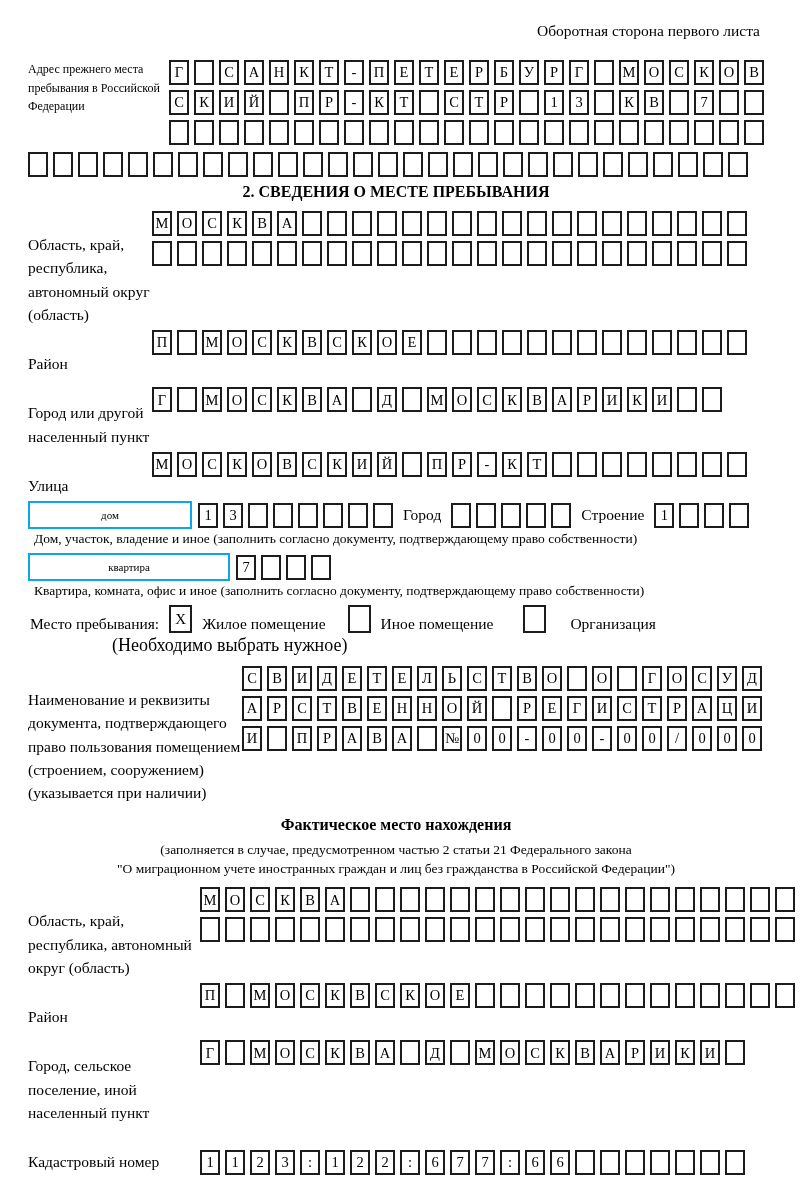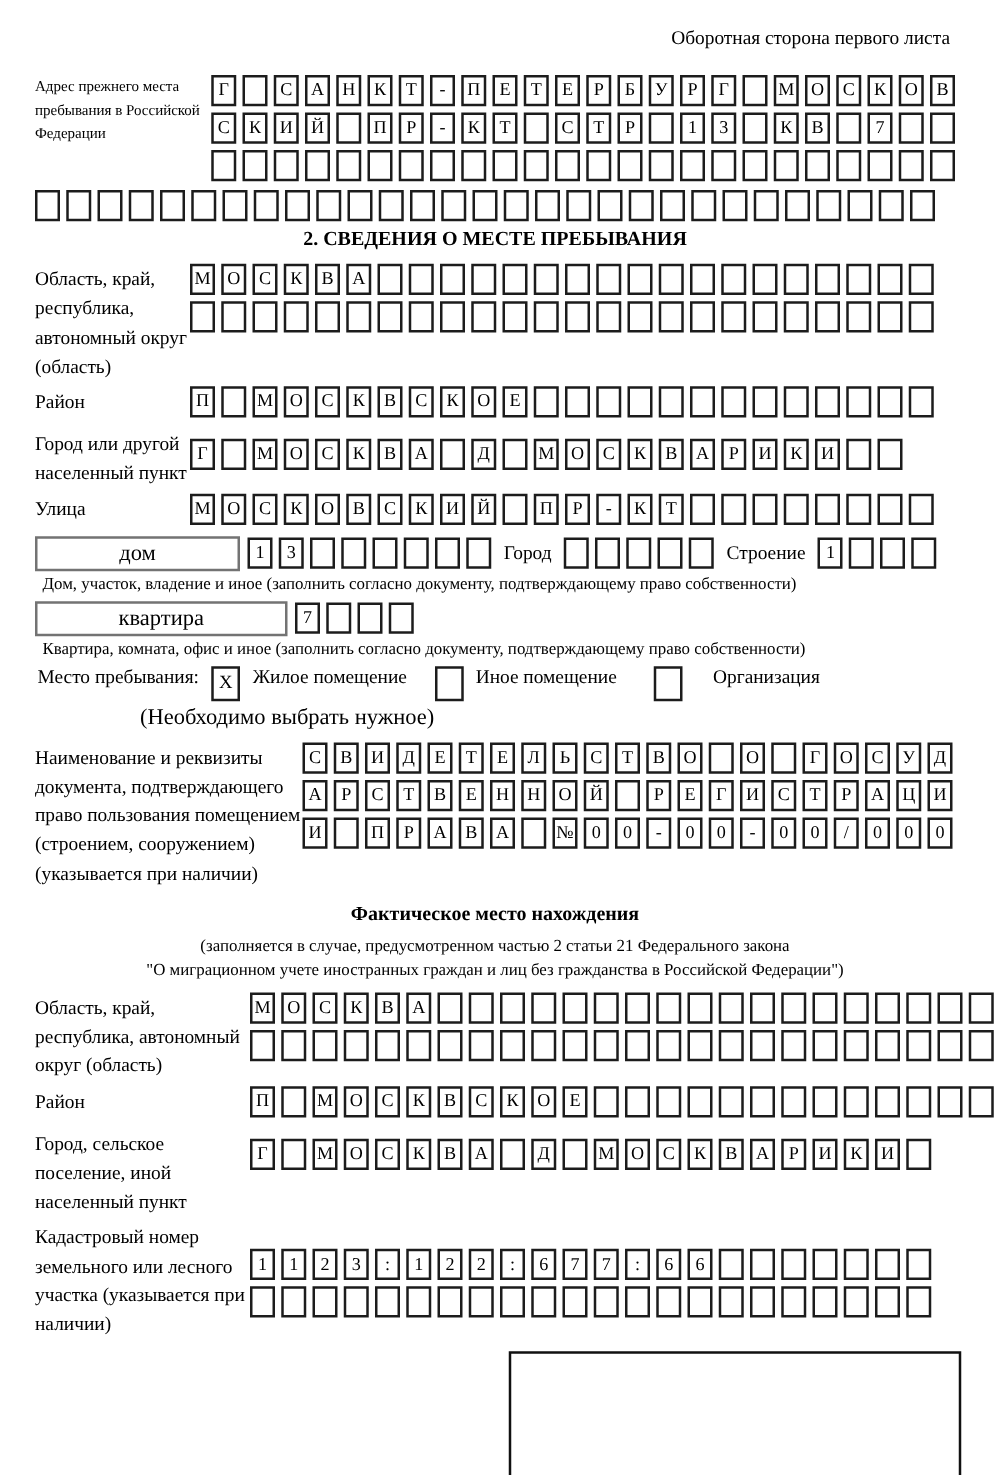--- a/index.html
+++ b/index.html
@@ -19,35 +19,35 @@
   }
   
   .topblock{display:flex;align-items:flex-start;}
   .toplabel{width:142px;font-size:12px;line-height:1.55;padding-top:2px;}
   .fullrow{margin-top:2px;}
   .caption{font-size:13px;text-align:center;margin:1px 0 8px 0;}
   .caption-left{font-size:13.5px;text-align:left;margin:1px 0 6px 6px;}
   .sec-title{font-weight:bold;font-size:16px;text-align:center;margin:6px 0 8px 0;}
   
   .field{display:flex;align-items:flex-start;margin-bottom:2px;}
-  .flabel{width:124px;flex:0 0 auto;font-size:15.5px;line-height:1.5;padding-top:3px;}
+  .flabel{width:124px;flex:0 0 auto;font-size:15.5px;line-height:1.5;padding-top:3px;margin-top:21px;}
   .flabel-wide{width:172px;}
   .flabel-doc{width:214px;}
   .frows{flex:1 1 auto;}
   
   .inline-row{display:flex;align-items:center;gap:6px;margin:4px 0 2px 0;font-size:15.5px;}
   .typebox{
-    border:2px solid #737373;height:24px;display:flex;align-items:center;
-    justify-content:center;font-size:18px;flex:0 0 auto;
+    border:2px solid #0ea5e9;height:24px;display:flex;align-items:center;
+    justify-content:center;font-size:11px;flex:0 0 auto;
   }
   .typebox.house{width:160px;}
   .typebox.apt{width:198px;}
   .small-label{padding:0 4px;white-space:nowrap;}
   
-  .checkrow{display:flex;align-items:flex-start;font-size:15.5px;margin:6px 0 2px 2px;}
+  .checkrow{display:flex;align-items:flex-end;font-size:15.5px;margin:6px 0 2px 2px;}
   .cbox{
     width:19px;height:24px;border:2px solid #1c1c1c;flex:0 0 auto;
     display:flex;align-items:center;justify-content:center;font-size:15px;
     margin:0 10px;
   }
   .check-caption{font-size:18px;margin:0 0 8px 84px;}
   
   .fact-title{font-weight:bold;font-size:16px;text-align:center;margin:12px 0 8px 0;}
   .fact-cap{font-size:13.5px;text-align:center;margin:0 0 3px 0;}
   

